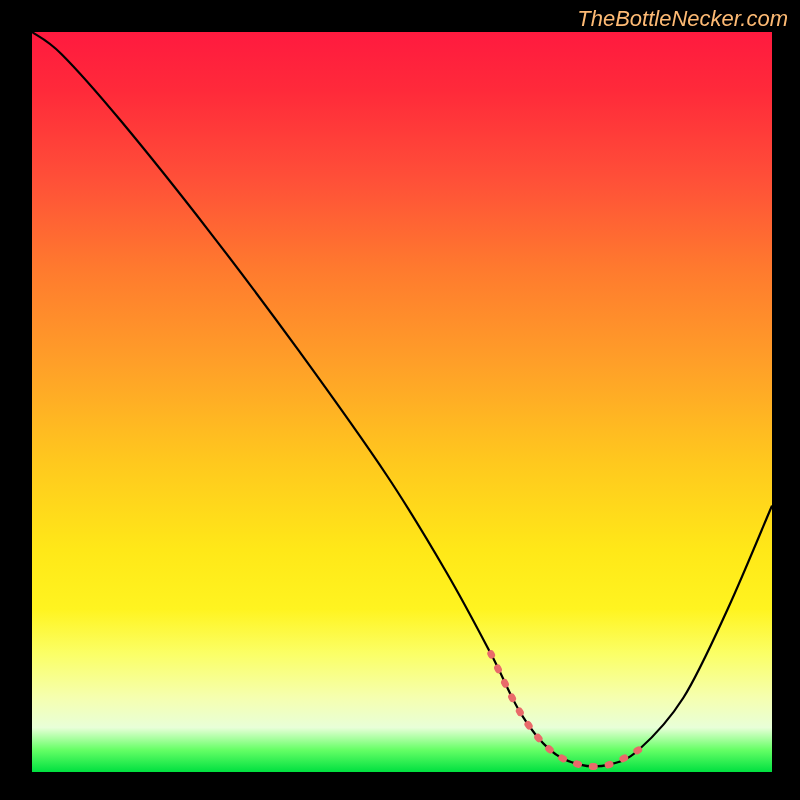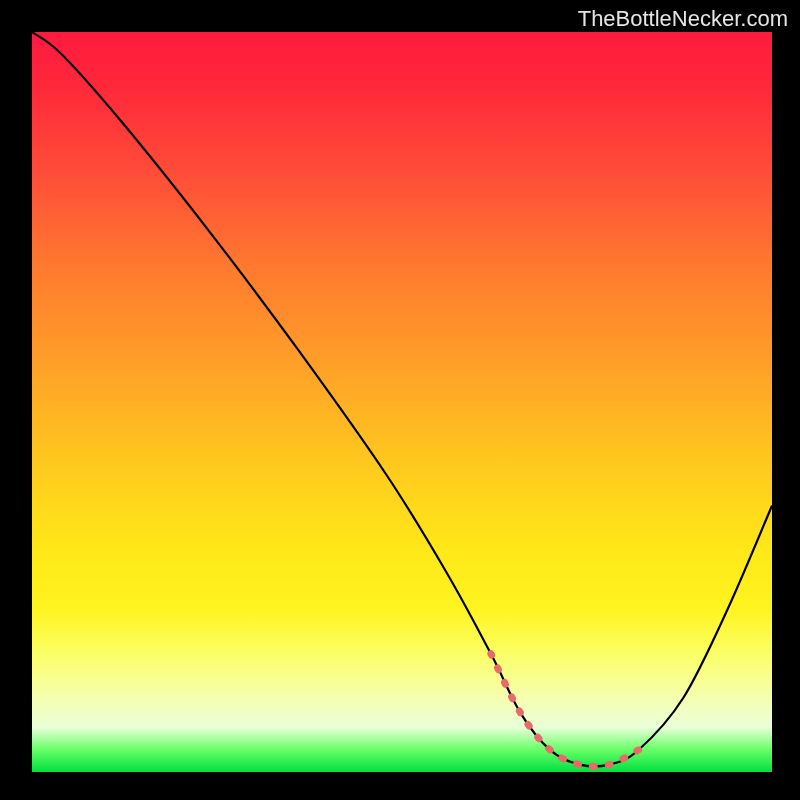--- a/index.html
+++ b/index.html
@@ -7,24 +7,25 @@
     width: 800px;
     height: 800px;
     background: #000;
     position: relative;
     font-family: Arial, sans-serif;
   }
   .watermark {
     position: absolute;
     top: 6px;
     right: 12px;
-    color: #e5e5e5;
+    color: #fdba74;
     font-size: 22px;
     font-weight: 500;
     z-index: 10;
+    font-style: italic;
   }
   .plot-area {
     position: absolute;
     left: 32px;
     top: 32px;
     width: 740px;
     height: 740px;
     overflow: hidden;
   }
   .gradient-bg {

